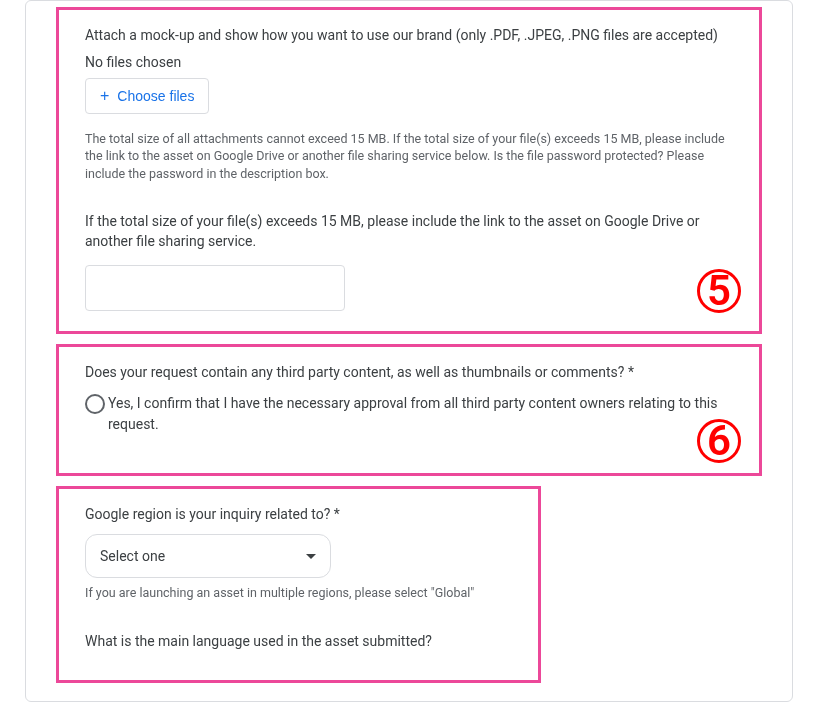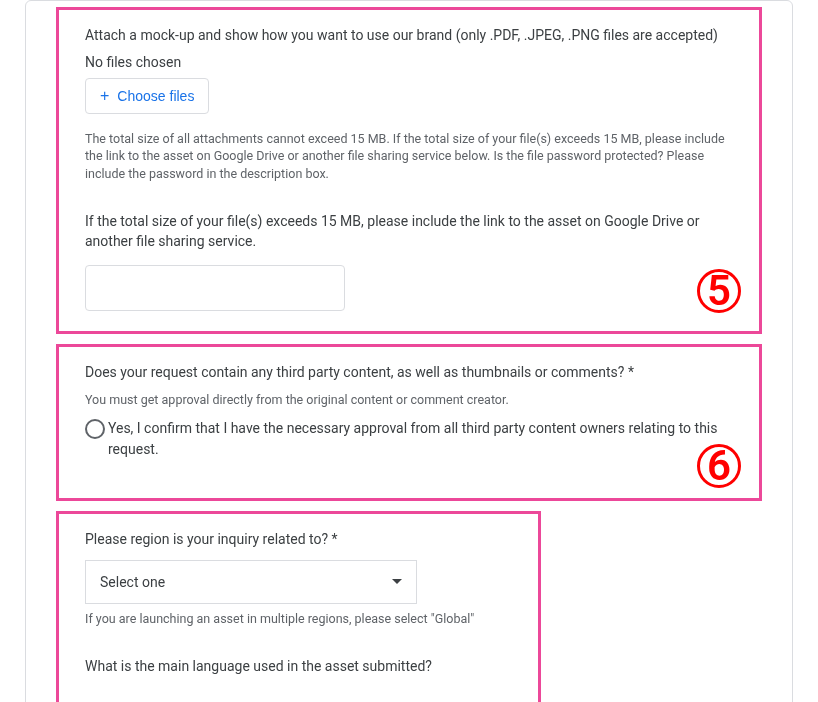--- a/index.html
+++ b/index.html
@@ -86,24 +86,24 @@
     }
     .radio-label {
       font-size: 14px;
       color: #3c4043;
       line-height: 1.5;
     }
     .select {
       display: flex;
       align-items: center;
       justify-content: space-between;
-      width: 332px;
+      width: 246px;
       height: 44px;
       border: 1px solid #dadce0;
-      border-radius: 0;
+      border-radius: 12px;
       padding: 0 14px;
       margin-top: 10px;
       cursor: pointer;
     }
     .select-text {
       font-size: 14px;
       color: #3c4043;
     }
     .caret {
       width: 0; height: 0;
@@ -149,34 +149,33 @@
     <div class="spacer"></div>
     <div class="question">If the total size of your file(s) exceeds 15 MB, please include the link to the asset on Google Drive or another file sharing service.</div>
     <input type="text" class="text-input" style="">
     <div class="annot annot-5">
       <span class="circ">5</span>
     </div>
   </div>
 
   <div class="section">
     <div class="question">Does your request contain any third party content, as well as thumbnails or comments? *</div>
-    <div class="subtext">You must get approval directly from the original content or comment creator.</div>
     <div class="radio-group">
       <div class="radio-row">
         <div class="radio"></div>
         <div class="radio-label">Yes, I confirm that I have the necessary approval from all third party content owners relating to this request.</div>
       </div>
     </div>
     <div class="annot annot-6">
       <span class="circ">6</span>
     </div>
   </div>
 
   <div class="section sec7">
-    <div class="question">Please region is your inquiry related to? *</div>
+    <div class="question">Google region is your inquiry related to? *</div>
     <div class="select">
       <span class="select-text">Select one</span>
       <span class="caret"></span>
     </div>
     <div class="subtext">If you are launching an asset in multiple regions, please select "Global"</div>
     <div class="spacer"></div>
     <div class="question">What is the main language used in the asset submitted?</div>
 
   </div>
 

